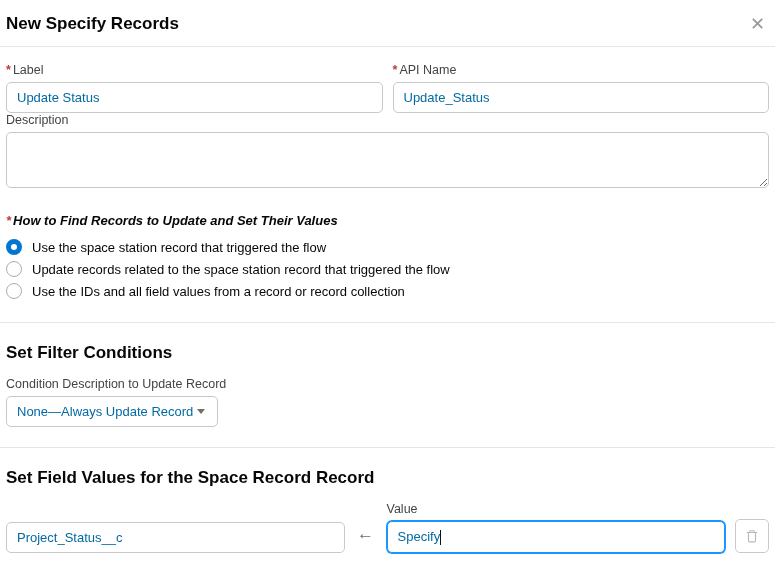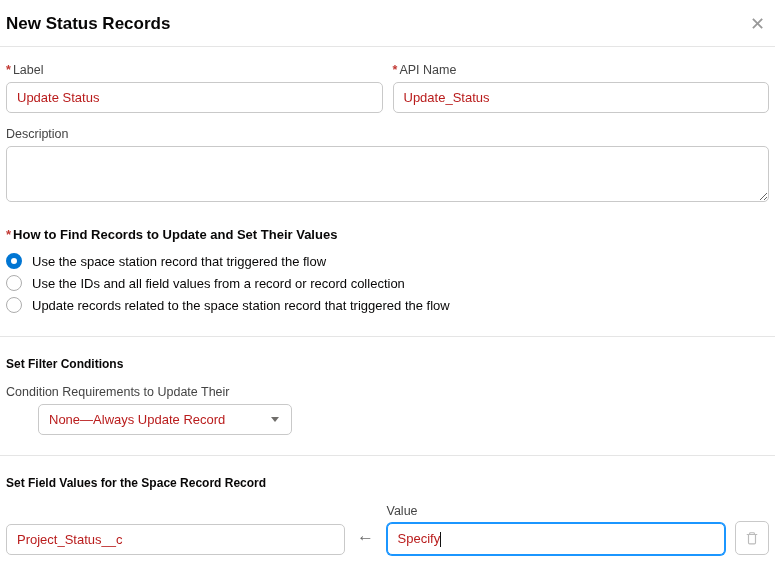--- a/index.html
+++ b/index.html
@@ -55,31 +55,32 @@
       margin-right: 2px;
     }
     input[type="text"], textarea, .select-like, .value-input {
       width: 100%;
       border: 1px solid #c9c9c9;
       border-radius: 5px;
       padding: 7px 10px;
       font-size: 13px;
       font-family: inherit;
       background: #fff;
-      color: #b91c1c;
+      color: #0369a1;
     }
     textarea {
       resize: both;
       height: 56px;
     }
     .section-label {
       font-size: 13px;
       font-weight: 700;
       margin-top: 22px;
       margin-bottom: 8px;
+      font-style: italic;
     }
     .radio-group { margin-top: 6px; }
     .radio-item {
       display: flex;
       align-items: flex-end;
       gap: 10px;
       padding: 3px 0;
     }
     .radio {
       width: 16px;
@@ -88,32 +89,31 @@
       border: 1px solid #adadad;
       position: relative;
       flex-shrink: 0;
       cursor: pointer;
     }
     .radio.checked {
       border: 5px solid #0176d3;
     }
     .radio-label { font-size: 13px; }
     .section-heading {
-      font-size: 12px;
+      font-size: 17px;
       font-weight: 600;
       margin: 20px 0 14px;
     }
     .select-like {
-      width: 254px;
+      width: 212px;
       display: flex;
       justify-content: space-between;
       align-items: center;
       cursor: pointer;
       background: #fff;
-      margin-left: 32px;
     }
     .select-caret {
       border-left: 4px solid transparent;
       border-right: 4px solid transparent;
       border-top: 5px solid #706e6b;
       margin-right: 2px;
     }
     .field-value-row {
       display: flex;
       align-items: flex-end;
@@ -159,62 +159,62 @@
       color: #bbb;
       margin-bottom: 0;
     }
     .trash-btn svg { width: 14px; height: 14px; }
   </style>
 </head>
 <body>
 
 <div class="modal">
   <div class="header">
-    <div class="title">New Status Records</div>
+    <div class="title">New Specify Records</div>
     <div class="close">✕</div>
   </div>
   <hr class="divider">
 
   <div class="row">
     <div class="col">
       <label class="field-label req">Label</label>
       <input type="text" value="Update Status" style="">
     </div>
     <div class="col">
       <label class="field-label req">API Name</label>
       <input type="text" value="Update_Status" style="">
     </div>
   </div>
 
-  <div style="margin-top:14px;">
+  <div style="">
     <label class="field-label">Description</label>
     <textarea style=""></textarea>
   </div>
 
   <div class="section-label req">How to Find Records to Update and Set Their Values</div>
 
   <div class="radio-group">
     <div class="radio-item">
       <div class="radio checked"></div>
       <div class="radio-label">Use the space station record that triggered the flow</div>
     </div>
     <div class="radio-item">
       <div class="radio"></div>
-      <div class="radio-label">Use the IDs and all field values from a record or record collection</div>
+      <div class="radio-label">Update records related to the space station record that triggered the flow</div>
     </div>
     <div class="radio-item">
       <div class="radio"></div>
-      <div class="radio-label">Update records related to the space station record that triggered the flow</div>
+      <div class="radio-label">Use the IDs and all field values from a record or record collection</div>
     </div>
   </div>
 
   <hr class="divider" style="margin-top:20px;">
 
   <div class="section-heading">Set Filter Conditions</div>
-  <label class="field-label">Condition Requirements to Update Their</label>
+  <label class="field-label">Condition Description to Update Record</label>
   <div class="select-like">
     <span>None—Always Update Record</span>
     <span class="select-caret"></span>
   </div>
 
   <hr class="divider" style="margin-top:20px;">
 
   <div class="section-heading">Set Field Values for the Space Record Record</div>
 
   <div class="field-value-row">

